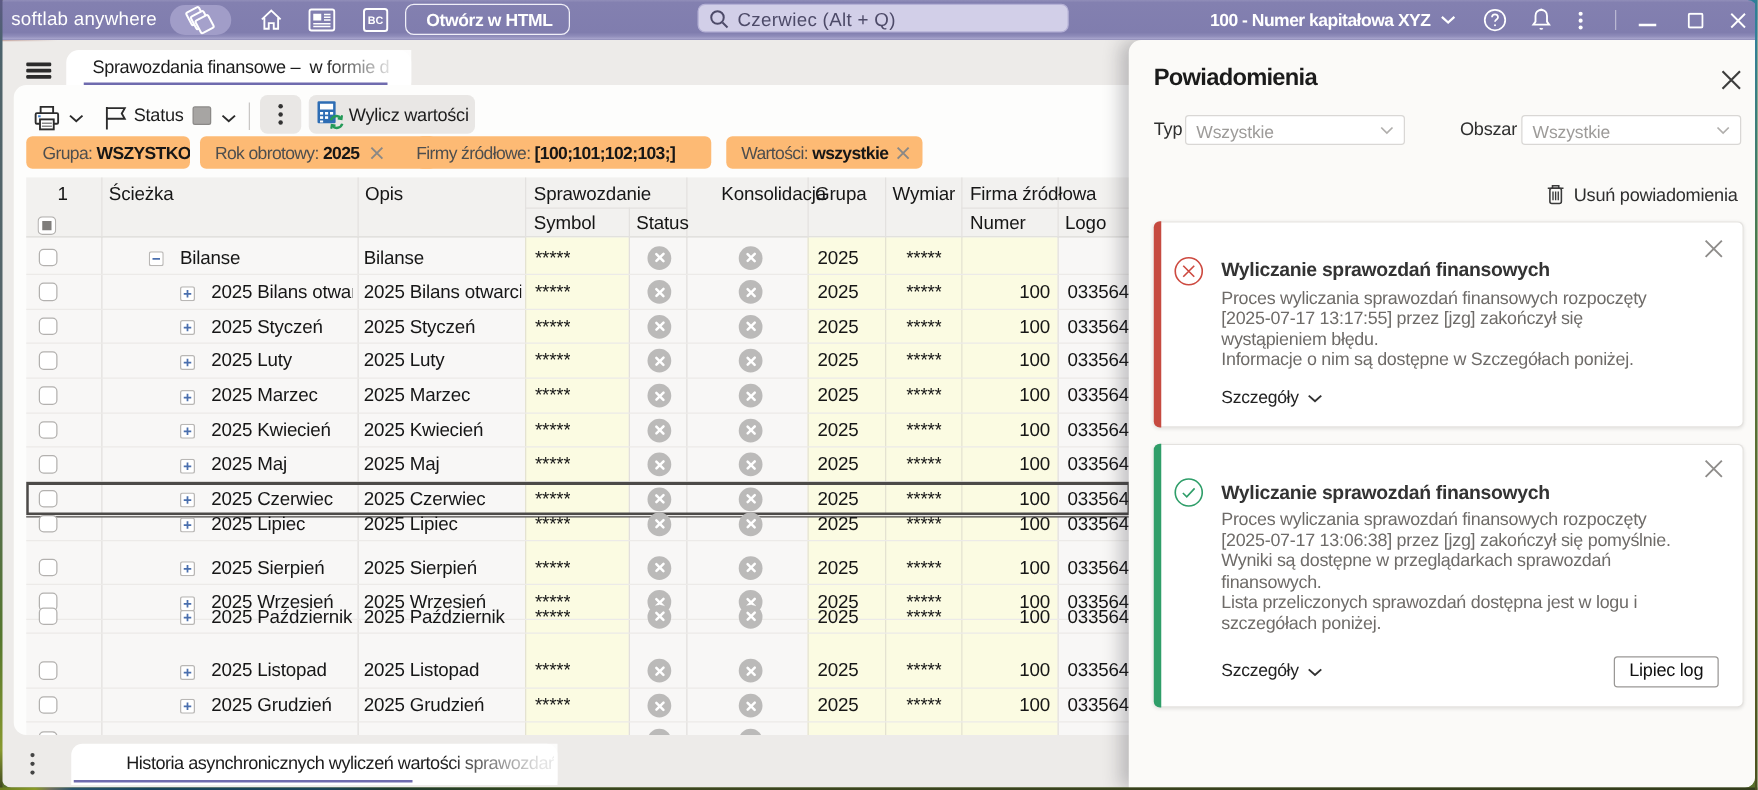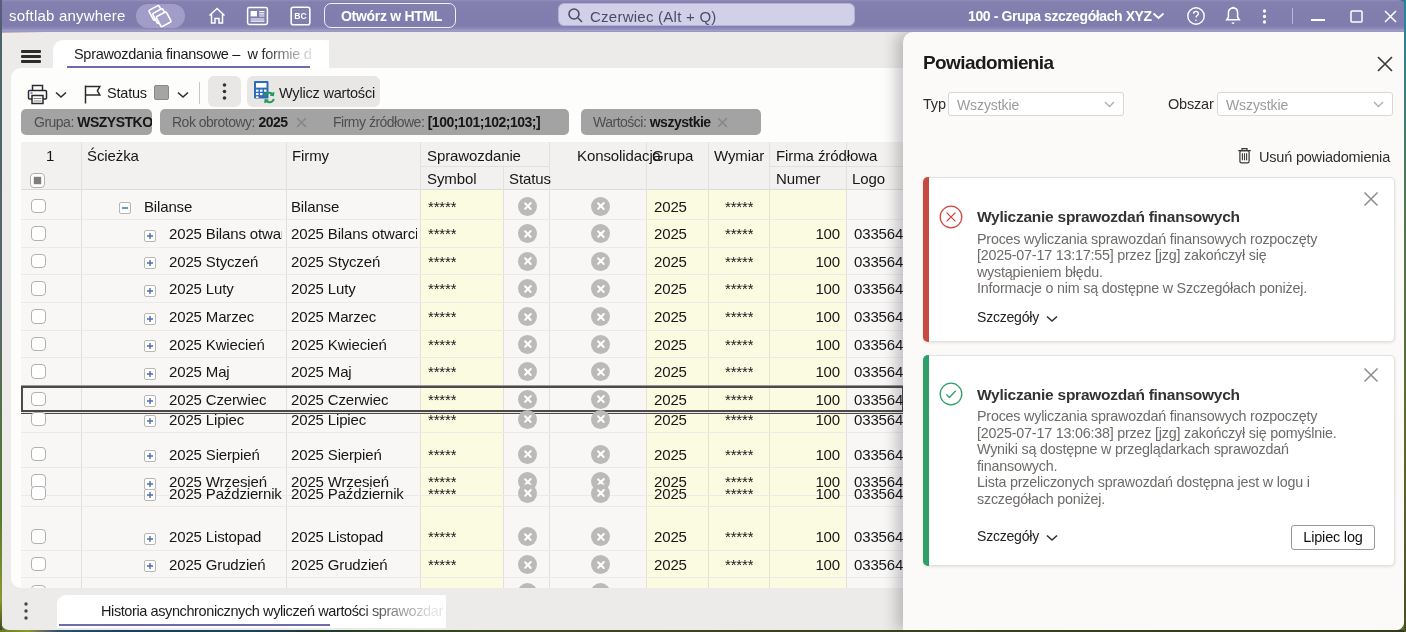--- a/index.html
+++ b/index.html
@@ -25,21 +25,21 @@
 .otworz span { position:absolute; left:16px; top:4px; color:#fff; font-size:14px; font-weight:700; letter-spacing:-0.3px; }
 .tab1 { position:absolute; left:52px; top:8px; width:276px; height:28px; background:#fff; border-radius:10px 10px 0 0; }
 .tab1 .t { position:absolute; left:21px; top:6px; font-size:14.5px; color:#1c1c1c; letter-spacing:-0.3px; white-space:nowrap; overflow:hidden; width:248px; }
 .tab1 .fade { position:absolute; right:0; top:0; width:70px; height:26px; background:linear-gradient(90deg, rgba(255,255,255,0), rgba(255,255,255,0.92) 80%); }
 .tabline { position:absolute; height:2.5px; background:#6f6bae; }
 .hamb { position:absolute; left:20px; top:18px; width:20px; height:13px; }
 .hamb div { position:absolute; left:0; width:20px; height:2.6px; background:#2b2b2b; border-radius:1px; }
 .card { position:absolute; left:10px; top:36px; width:894px; height:520px; background:#fdfdfc; border-radius:10px 0 0 10px; overflow:hidden; }
 .tool { position:absolute; font-size:14.5px; color:#1c1c1c; letter-spacing:-0.2px; }
 .btn { position:absolute; background:#e9e7e5; border-radius:6px; }
-.chip { position:absolute; top:41px; height:26px; background:#a3a3a3; border-radius:5px; font-size:14px; letter-spacing:-0.5px; color:#4e4e4e; line-height:26px; white-space:nowrap; overflow:hidden; }
+.chip { position:absolute; top:41px; height:26px; background:#fdba74; border-radius:5px; font-size:14px; letter-spacing:-0.5px; color:#4e4e4e; line-height:26px; white-space:nowrap; overflow:hidden; }
 .chip b { color:#161616; font-weight:700; }
 .chipx { display:inline-block; width:11px; height:11px; position:relative; top:1px; }
 .tbl { position:absolute; left:10px; top:73.5px; width:883px; height:446.5px; background:#f8f7f6; }
 .th { position:absolute; background:#f2f1ef; border-bottom:1px solid #dddbd9; }
 .hl { position:absolute; background:#e3e1df; width:1px; }
 .htx { position:absolute; font-size:15px; letter-spacing:-0.1px; color:#161616; white-space:nowrap; }
 .row { position:absolute; left:0; width:883px; height:27.55px; border-bottom:1px solid #eceae8; }
 .row .ct { position:absolute; top:5px; font-size:15px; letter-spacing:-0.15px; color:#161616; white-space:nowrap; overflow:hidden; }
 .row .num { text-align:right; }
 .row.sel { box-shadow:inset 0 0 0 2px #4c4a48, 0 1px 0 #4c4a48, 0 -0.5px 0 #4c4a48; }
@@ -93,21 +93,21 @@
   <div class="otworz">
       <span>Otwórz w HTML</span>
     </div>
   <div class="searchbox">
     <svg style="position:absolute;left:8px;top:3px" width="17" height="17" viewBox="0 0 17 17" fill="none" stroke="#4d4a68" stroke-width="1.6">
       <circle cx="7" cy="7" r="5"></circle>
         <path d="M11 11 L15 15"></path>
     </svg>
     <span>Czerwiec (Alt + Q)</span>
   </div>
-  <span class="company">100 - Grupa szczegółach XYZ</span>
+  <span class="company">100 - Numer kapitałowa XYZ</span>
   <svg class="tb-ic" style="left:1152px;top:12px" width="13" height="8" viewBox="0 0 13 8" fill="none" stroke="#fff" stroke-width="1.8">
       <path d="M1.5 1.5 L6.5 6 L11.5 1.5"></path>
     </svg>
   <svg class="tb-ic" style="left:1186px;top:6px" width="20" height="20" viewBox="0 0 20 20" fill="none" stroke="#fff" stroke-width="1.4">
     <circle cx="10" cy="10" r="8.2"></circle>
     <path d="M7.6 7.8 c0-3.2 4.8-3.2 4.8 0 c0 1.8-2.4 1.7-2.4 3.6"></path>
       <circle cx="10" cy="14.2" r="0.8" fill="#fff" stroke="none"></circle>
   </svg>
   <svg class="tb-ic" style="left:1224px;top:5px" width="18" height="21" viewBox="0 0 18 21" fill="none" stroke="#fff" stroke-width="1.5">
     <path d="M9 3 c-2.9 0-4.6 2.1-4.6 4.7 v4.6 l-1.7 2.4 h12.6 l-1.7-2.4 V7.7 c0-2.6-1.7-4.7-4.6-4.7 Z"></path>
@@ -187,21 +187,21 @@
         <path d="M12 23 l.4-3 3 .4" stroke-width="1.7"></path>
       </g>
     </svg>
     <span class="tool" style="left:268px;top:17px">Wylicz wartości</span>
 
     <div class="chip" style="left:10px;width:131px;padding-left:13px">Grupa: <b>WSZYSTKO</b></div>
     <div class="chip" style="left:149px;width:189px;padding-left:12px">Rok obrotowy: <b>2025</b><svg class="chipx" style="left:8px" viewBox="0 0 10 10" stroke="#8a8886" stroke-width="1.4">
           <path d="M1 1 L9 9 M9 1 L1 9"></path>
         </svg></div>
     <div class="chip" style="left:322px;width:236px;padding-left:0">Firmy źródłowe: <b>[100;101;102;103;]</b></div>
-    <div class="chip" style="left:570px;width:180px;padding-left:12px">Wartości: <b>wszystkie</b><svg class="chipx" style="left:6px" viewBox="0 0 10 10" stroke="#8a8886" stroke-width="1.4">
+    <div class="chip" style="left:570px;width:157px;padding-left:12px">Wartości: <b>wszystkie</b><svg class="chipx" style="left:6px" viewBox="0 0 10 10" stroke="#8a8886" stroke-width="1.4">
           <path d="M1 1 L9 9 M9 1 L1 9"></path>
         </svg></div>
 
     <div class="tbl">
       <div class="th" style="left:0;top:0;width:883px;height:48.5px"></div>
 <div class="ycol" style="left:399px;width:83px;top:48.5px;height:398px"></div>
 <div class="ycol" style="left:625px;width:200px;top:48.5px;height:398px"></div>
 <div class="hl" style="left:60px;top:0;height:48.5px"></div>
 <div class="hl" style="left:265px;top:0;height:48.5px"></div>
 <div class="hl" style="left:399px;top:0;height:48.5px"></div>
@@ -221,21 +221,21 @@
 <div style="position:absolute;left:825px;top:48.5px;height:398px;width:1px;background:rgba(195,191,187,0.42)"></div>
 <div class="hl" style="left:482px;top:24px;height:24.5px"></div>
 <div style="position:absolute;left:399px;top:24px;width:129px;height:1px;background:#e3e1df"></div>
 <div style="position:absolute;left:748px;top:24px;width:135px;height:1px;background:#e3e1df"></div>
 <span class="htx" style="left:25px;top:5px">1</span>
 <span style="position:absolute;left:9px;top:31px"><svg width="15" height="15" viewBox="0 0 15 15">
             <rect x="0.5" y="0.5" width="14" height="14" rx="3.5" fill="#fff" stroke="#b3b1af"></rect>
             <rect x="3.8" y="3.8" width="7.4" height="7.4" fill="#7f7d7b"></rect>
           </svg></span>
 <span class="htx" style="left:66px;top:5px">Ścieżka</span>
-<span class="htx" style="left:271px;top:5px">Firmy</span>
+<span class="htx" style="left:271px;top:5px">Opis</span>
 <span class="htx" style="left:406px;top:5px">Sprawozdanie</span>
 <span class="htx" style="left:406px;top:28px">Symbol</span>
 <span class="htx" style="left:488px;top:28px">Status</span>
 <span class="htx" style="left:556px;top:5px">Konsolidacja</span>
 <span class="htx" style="left:631px;top:5px">Grupa</span>
 <span class="htx" style="left:693px;top:5px">Wymiar</span>
 <span class="htx" style="left:755px;top:5px">Firma źródłowa</span>
 <span class="htx" style="left:755px;top:28px">Numer</span>
 <span class="htx" style="left:831px;top:28px">Logo</span>
 <div class="row" style="top:51.30px">

